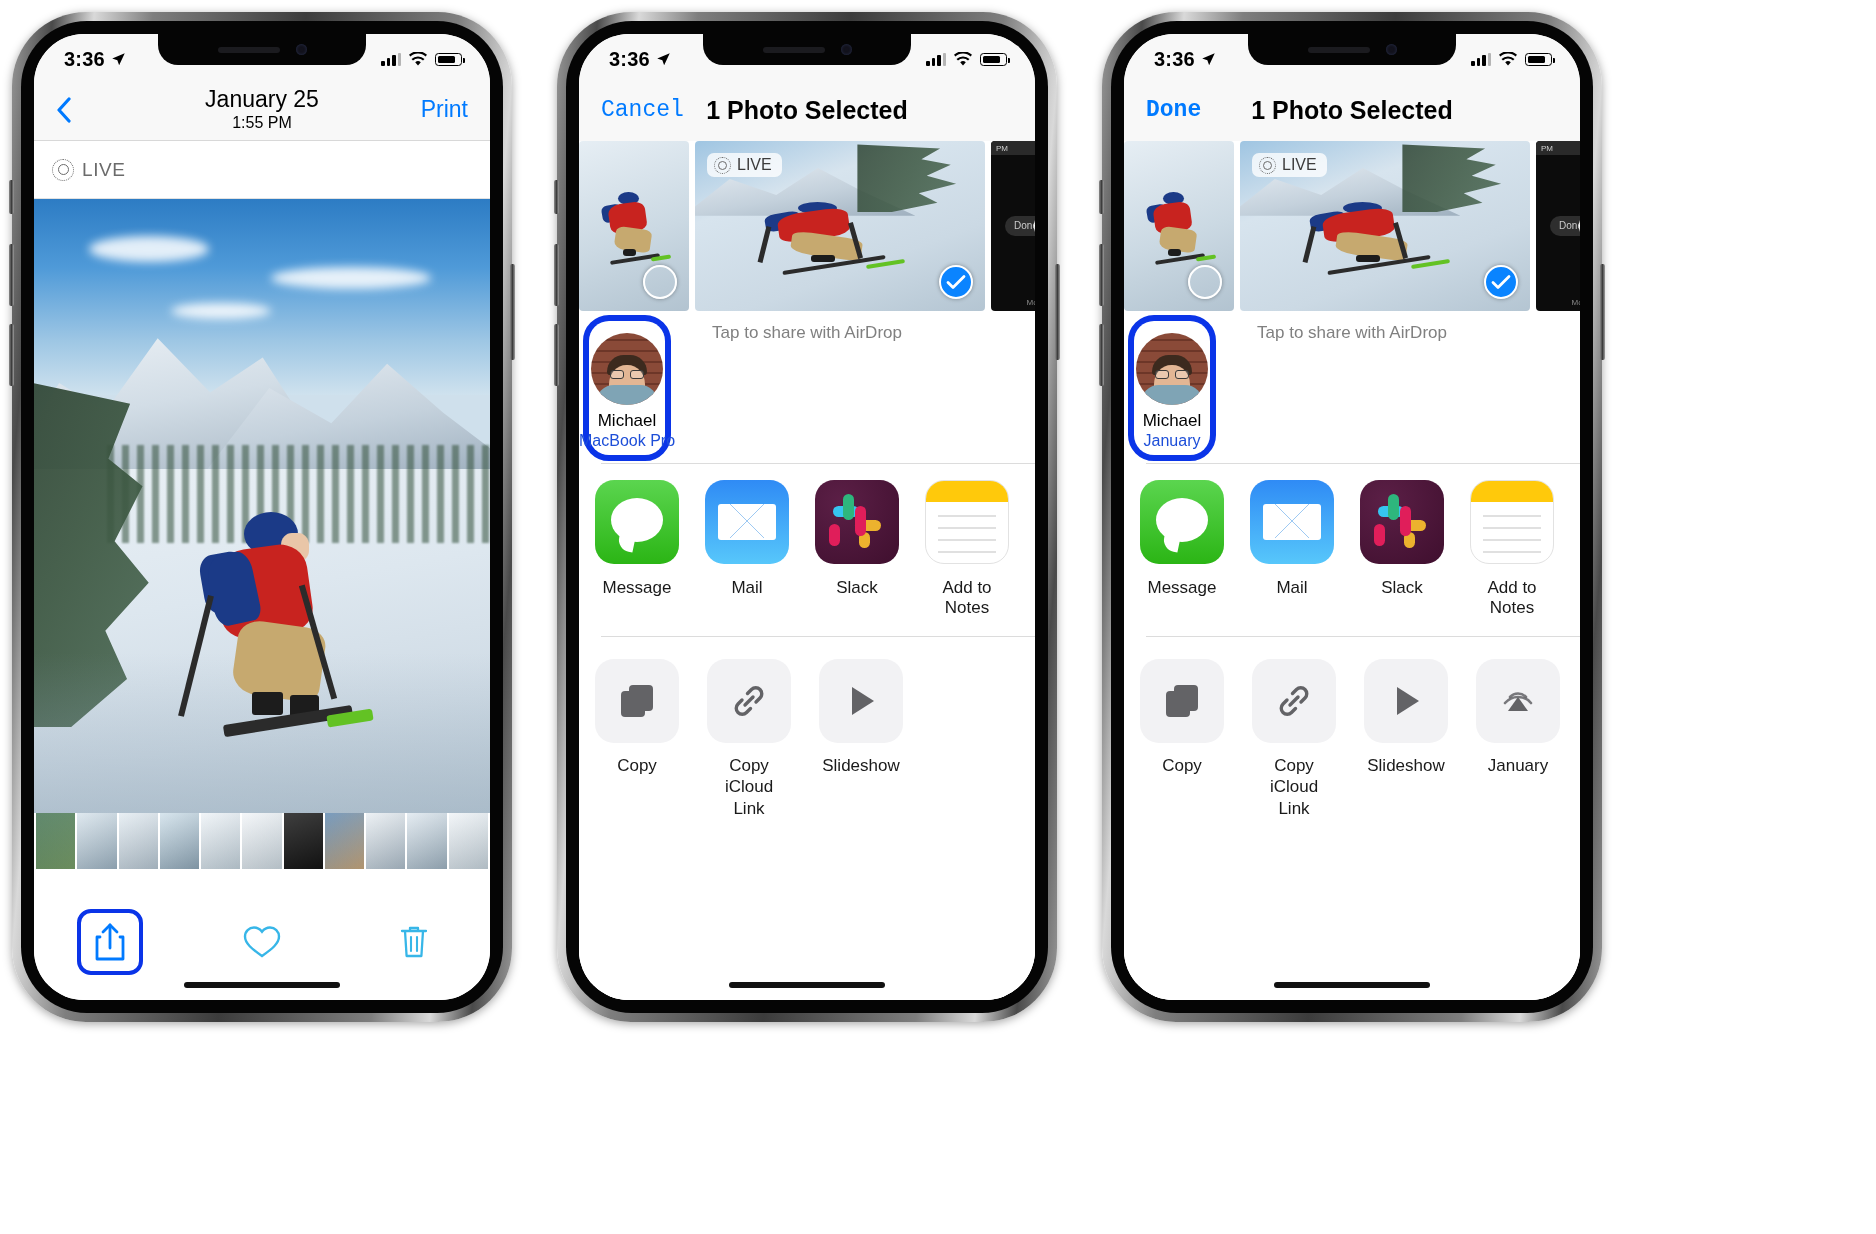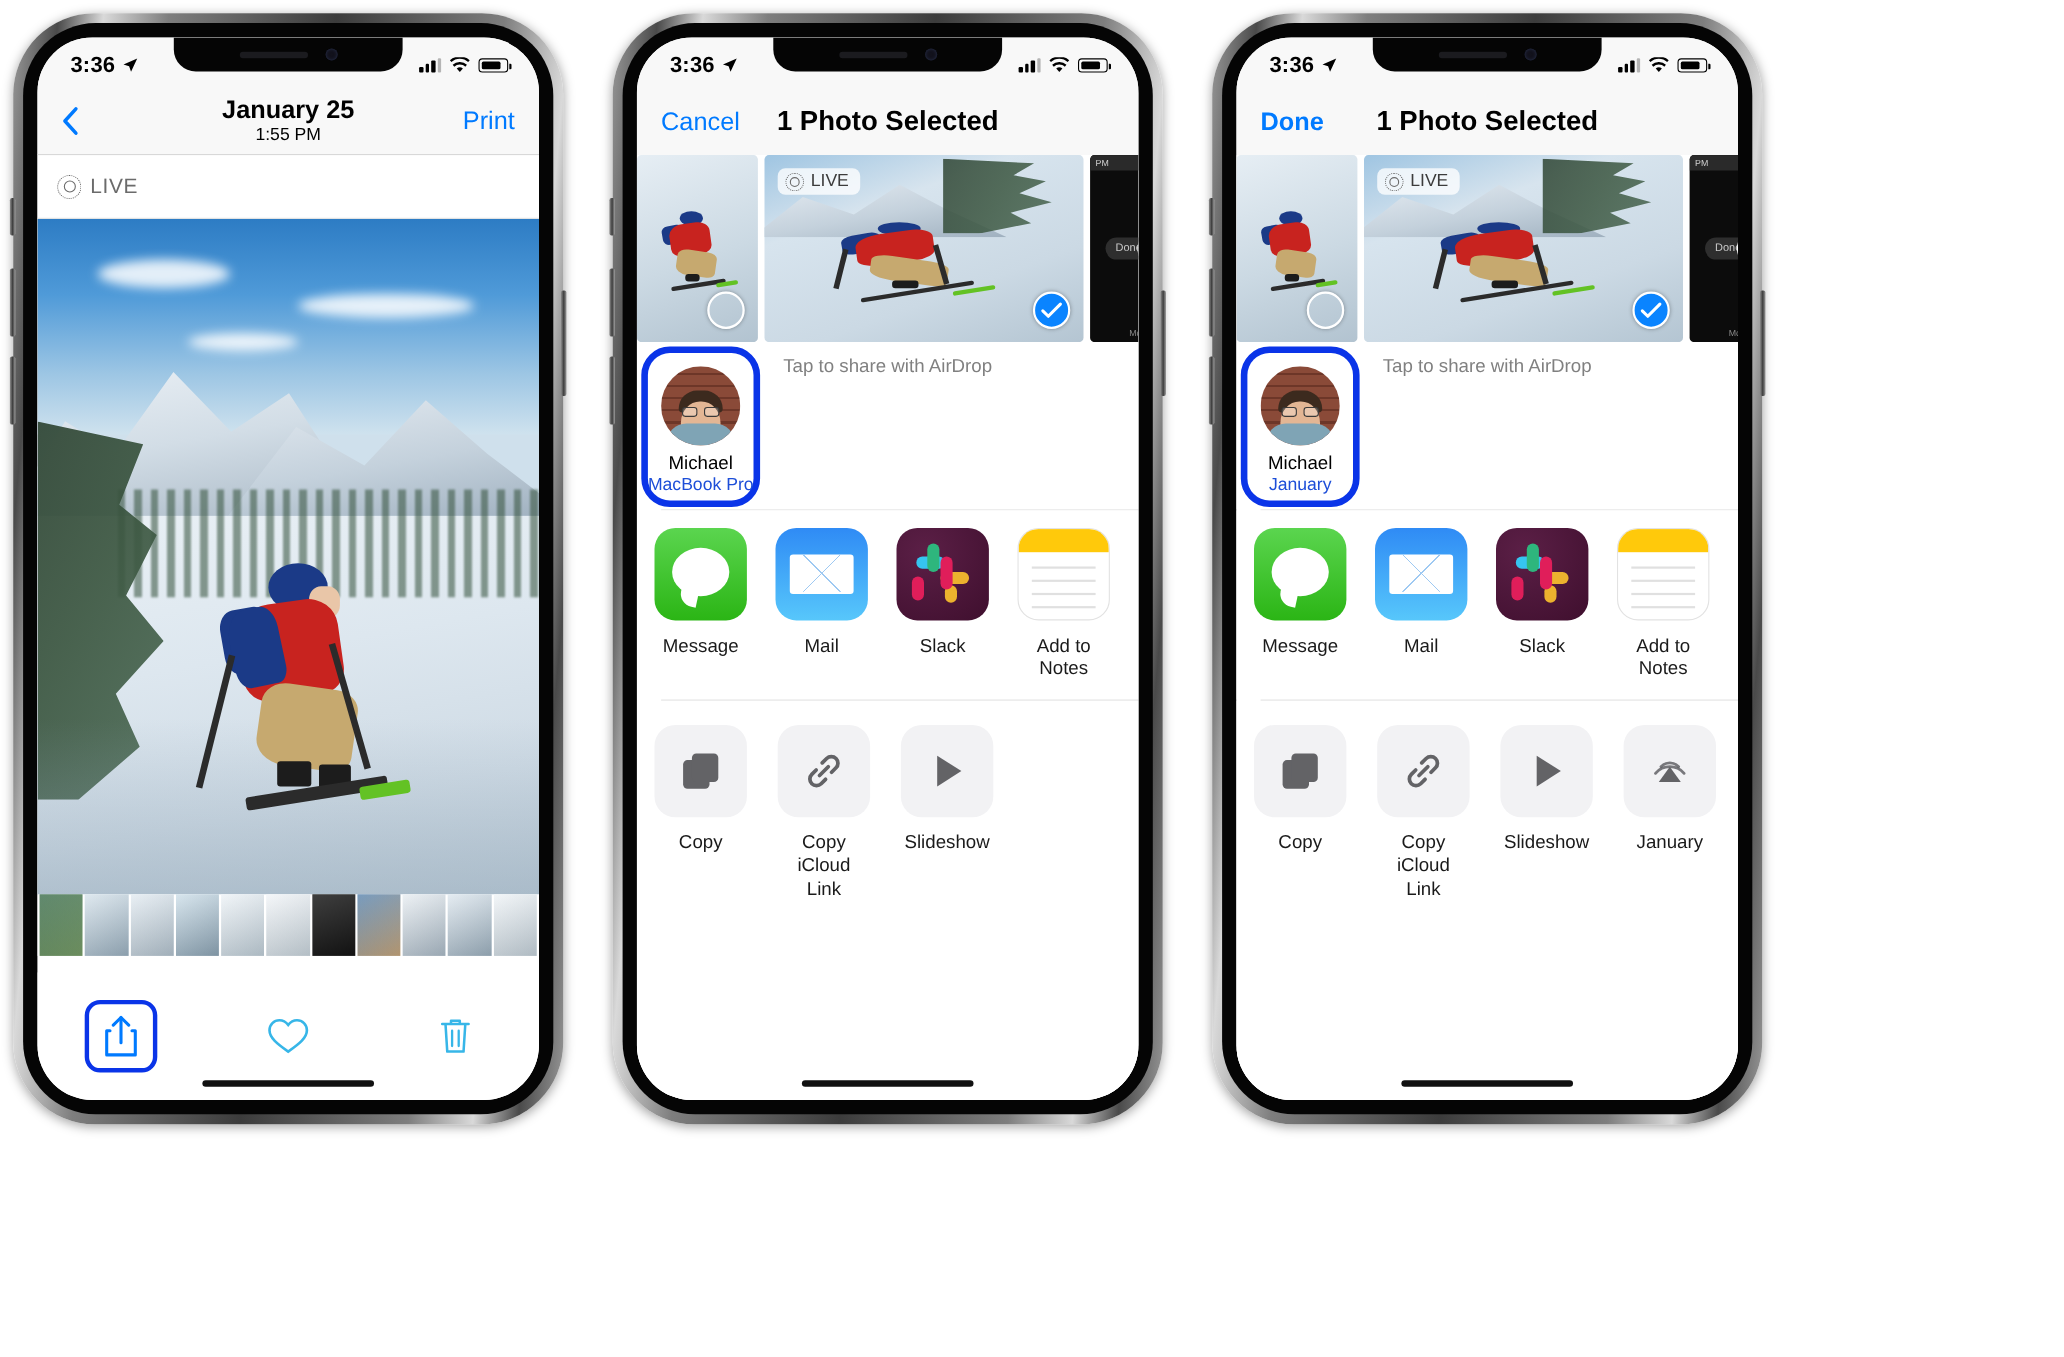--- a/index.html
+++ b/index.html
@@ -78,27 +78,27 @@
   .batt { position: relative; width: 27px; height: 13px; border: 1.6px solid #000; border-radius: 3.5px; }
   .batt::after { content:""; position:absolute; right:-4px; top:3.5px; width:2.4px; height:5px; background:#000; border-radius:0 1px 1px 0; }
   .batt i { position:absolute; left:1.6px; top:1.6px; bottom:1.6px; width:70%; background:#000; border-radius:1.5px; display:block; }
 
   
   .navbar {
     position: relative; height: 62px; background: #f8f8f8;
     display: flex; align-items: center; padding: 0 22px;
     border-bottom: 1px solid #d8d8d8;
   }
-  .nav-left { flex: 0 0 auto; min-width: 92px; display: flex; align-items: flex-end; }
+  .nav-left { flex: 0 0 auto; min-width: 92px; display: flex; align-items: flex-end; font-family: Liberation Mono, monospace; }
   .nav-right { flex: 0 0 auto; min-width: 92px; display: flex; align-items: center; justify-content: flex-end; }
   .nav-mid { flex: 1 1 auto; text-align: center; }
   .nav-action { color: #007aff; font-size: 23px; }
   .nav-action.bold { font-weight: 600; }
   .chev-back { width: 16px; height: 26px; }
-  .nav-title { font-size: 23px; font-weight: bold; color: #000; line-height: 1.08; }
+  .nav-title { font-size: 23px; font-weight: normal; color: #000; line-height: 1.08; }
   .nav-sub { font-size: 16px; color: #000; margin-top: 2px; }
   .nav-title-lg { font-size: 25px; font-weight: bold; color: #000; }
 
   
   .liverow { height: 58px; display: flex; align-items: center; padding-left: 18px; background: #fff; border-bottom: 1px solid #e2e2e2; }
   .live-badge { display: flex; align-items: center; gap: 8px; color: #6b6b6b; font-size: 19px; letter-spacing: .6px; }
   .live-ring { width: 22px; height: 22px; border-radius: 50%; border: 1.6px dotted #6b6b6b; display: flex; align-items: center; justify-content: center; }
   .live-ring::after { content:""; width: 9px; height: 9px; border-radius: 50%; border: 1.8px solid #6b6b6b; }
 
   
@@ -162,21 +162,21 @@
   .vidstub { position:absolute; inset:0; }
   .vs-bar { position:absolute; left:0; right:0; top:0; height:14px; background:#2a2a2a; color:#cfcfcf; font-size:8px; display:flex; align-items:center; justify-content:space-between; padding:0 5px; }
   .vs-done { position:absolute; left:14px; top:44%; width:42px; height:20px; border-radius:10px; background:#2e2e2e; color:#cacaca; font-size:10px; display:flex; align-items:center; justify-content:center; }
   .vs-rec { position:absolute; left:50%; top:50%; transform:translate(-50%,-50%); width:34px; height:34px; border-radius:50%; border:2.5px solid #fff; }
   .vs-foot { position:absolute; left:0; right:0; bottom:4px; color:#8a8a8a; font-size:8px; text-align:center; }
 
   .airdrop { flex: 0 0 auto; height: 152px; position:relative; background:#fff; display:flex; align-items:flex-start; padding-top: 4px; }
   .ad-hint { position:absolute; left: 0; right: 0; top: 12px; text-align:center; color:#808080; font-size: 17px; }
   .ad-card-wrap { position:relative; margin-left: 4px; padding: 6px; }
   .ad-ring { position:absolute; inset:0; border: 7px solid #0a34e8; border-radius: 26px; }
-  .ad-card { position:relative; width: 96px; height: 134px; background:#fff; border-radius: 20px; display:flex; flex-direction:column; align-items:center; padding-top: 12px; }
+  .ad-card { position:relative; width: 76px; height: 134px; background:#fff; border-radius: 20px; display:flex; flex-direction:column; align-items:center; padding-top: 12px; }
   .avatar { width: 72px; height: 72px; border-radius:50%; overflow:hidden; position:relative;
             background: repeating-linear-gradient(0deg,#8a4a38 0 9px,#6d3628 9px 11px),
                         repeating-linear-gradient(90deg, rgba(0,0,0,.10) 0 22px, rgba(255,255,255,.10) 22px 24px); }
   .av-face { position:absolute; left:50%; top:44%; transform:translateX(-50%); width:36px; height:40px; border-radius:48% 48% 44% 44%; background:#e3b694; }
   .av-hair { position:absolute; left:50%; top:30%; transform:translateX(-50%); width:40px; height:20px; border-radius:20px 20px 4px 4px; background:#3c2a1e; }
   .av-glass{ position:absolute; left:50%; top:52%; transform:translateX(-50%); width:34px; height:9px; }
   .av-glass i { position:absolute; top:0; width:14px; height:9px; border:1.4px solid #3a3a3a; border-radius:3px; background:rgba(255,255,255,.25); }
   .av-glass i:first-child { left:0; } .av-glass i:last-child { right:0; }
   .av-shirt{ position:absolute; left:50%; bottom:0; transform:translateX(-50%); width:62px; height:20px; border-radius:18px 18px 0 0; background:#7fa4b5; }
   .av-prog { position:absolute; inset:-4px; border-radius:50%; border:3px solid #0a84ff; border-right-color: rgba(10,132,255,.22); border-bottom-color: rgba(10,132,255,.22); }

